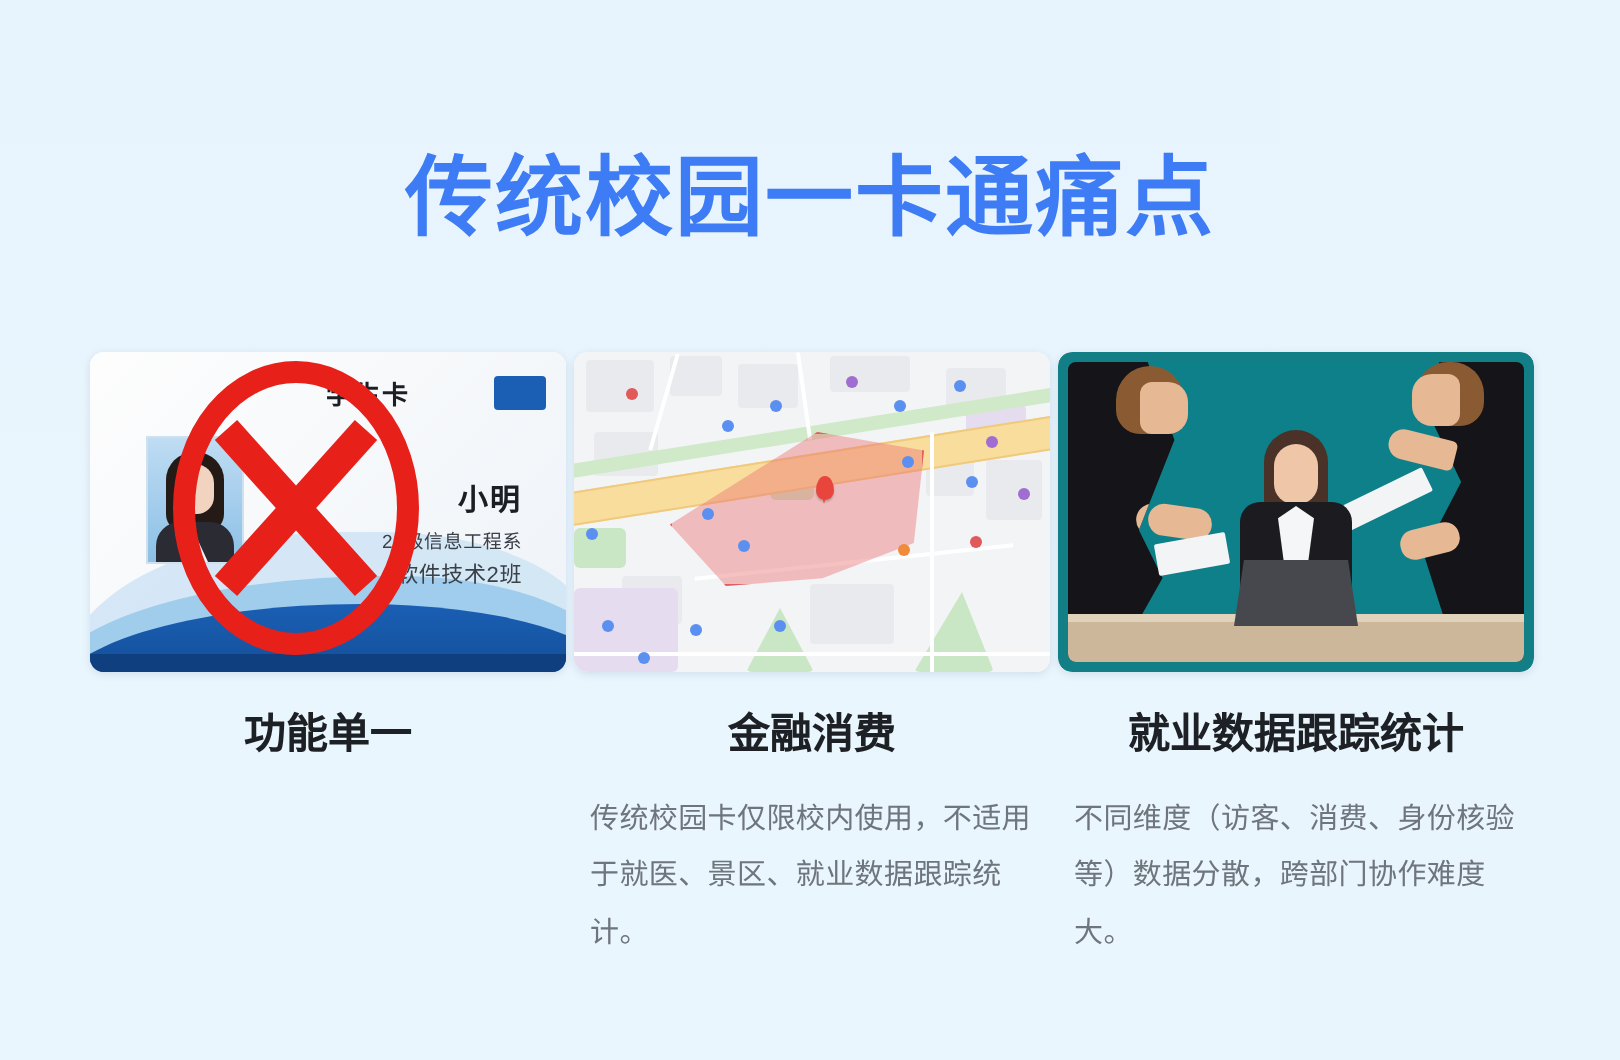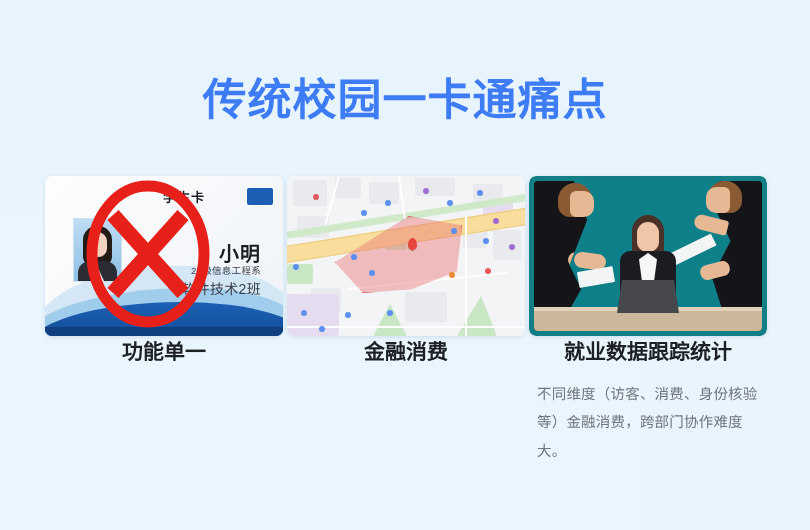--- a/index.html
+++ b/index.html
@@ -54,21 +54,21 @@
   .thumb {
     position: relative;
     width: 238px;
     height: 160px;
     border-radius: 7px;
     overflow: hidden;
     box-shadow: 0 1px 4px rgba(40,80,130,0.14);
     background: #fff;
   }
   .card-heading {
-    margin-top: 4px;
+    margin-top: 20px;
     text-align: center;
     font-size: 21px;
     font-weight: bold;
     color: #1d2024;
     line-height: 1.1;
     white-space: nowrap;
   }
   .card-body {
     margin-top: 17px;
     font-size: 14.5px;
@@ -185,38 +185,38 @@
     width: 13px;
     height: 14px;
     background: #f4f6f8;
     transform: rotate(0deg);
     clip-path: polygon(50% 0, 100% 100%, 0 100%);
   }
   .idcard .stu-name {
     position: absolute;
     top: 62px;
     right: 22px;
-    font-size: 20px;
+    font-size: 15px;
     font-weight: bold;
     color: #1b1f24;
     letter-spacing: 1px;
   }
   .idcard .stu-line1 {
     position: absolute;
     top: 87px;
     right: 22px;
     font-size: 9.5px;
     color: #3a4149;
     letter-spacing: .3px;
   }
   .idcard .stu-line2 {
     position: absolute;
     top: 102px;
     right: 22px;
-    font-size: 14px;
+    font-size: 11px;
     color: #3a4149;
     letter-spacing: .3px;
   }
   .no-symbol {
     position: absolute;
     left: 40px;
     top: 3px;
     width: 126px;
     height: 150px;
     z-index: 5;
@@ -554,20 +554,21 @@
           <div class="poi" style="left:6px;  top:88px;"></div>
           <div class="poi o" style="left:162px;top:96px;"></div>
           <div class="poi r" style="left:198px;top:92px;"></div>
           <div class="poi" style="left:14px; top:134px;"></div>
           <div class="poi" style="left:58px; top:136px;"></div>
           <div class="poi" style="left:100px;top:134px;"></div>
           <div class="poi" style="left:32px; top:150px;"></div>
         </div>
       </div>
       <div class="card-heading">金融消费</div>
+      <div class="card-body">传统校园卡仅限校内使用，不适用于就医、景区、就业数据跟踪统计。</div>
     </div>
 
     <div class="card card-3">
       <div class="thumb">
         <div class="office">
           <div class="frame">
             <div class="side-left">
               <div class="sl-hand"></div>
             </div>
             <div class="sl-head"></div>
@@ -589,17 +590,17 @@
               <div class="cp-shirt"></div>
             </div>
 
             <div class="desk-top"></div>
             <div class="desk"></div>
             <div class="laptop"></div>
           </div>
         </div>
       </div>
       <div class="card-heading">就业数据跟踪统计</div>
-      <div class="card-body">不同维度（访客、消费、身份核验等）金融消费，跨部门协作难度大。</div>
+      <div class="card-body">不同维度（访客、消费、身份核验等）数据分散，跨部门协作难度大。</div>
     </div>
 
   </div>
 </div>
 
 </body></html>

